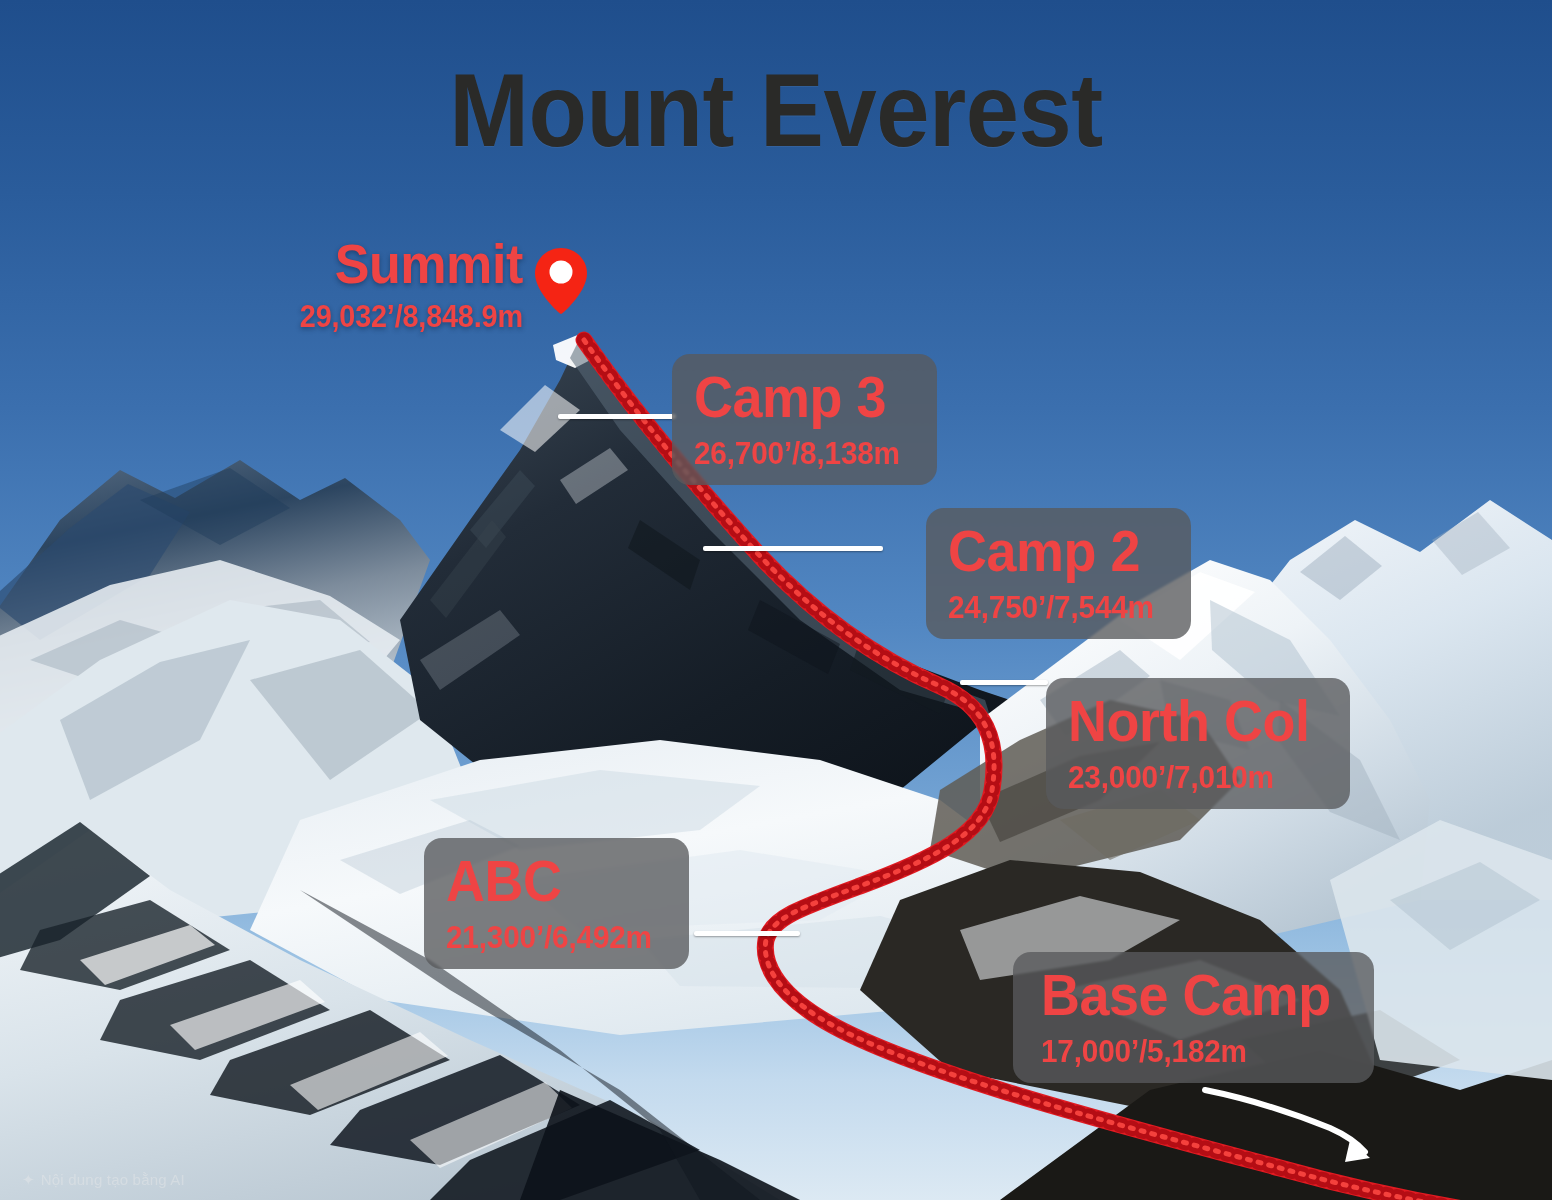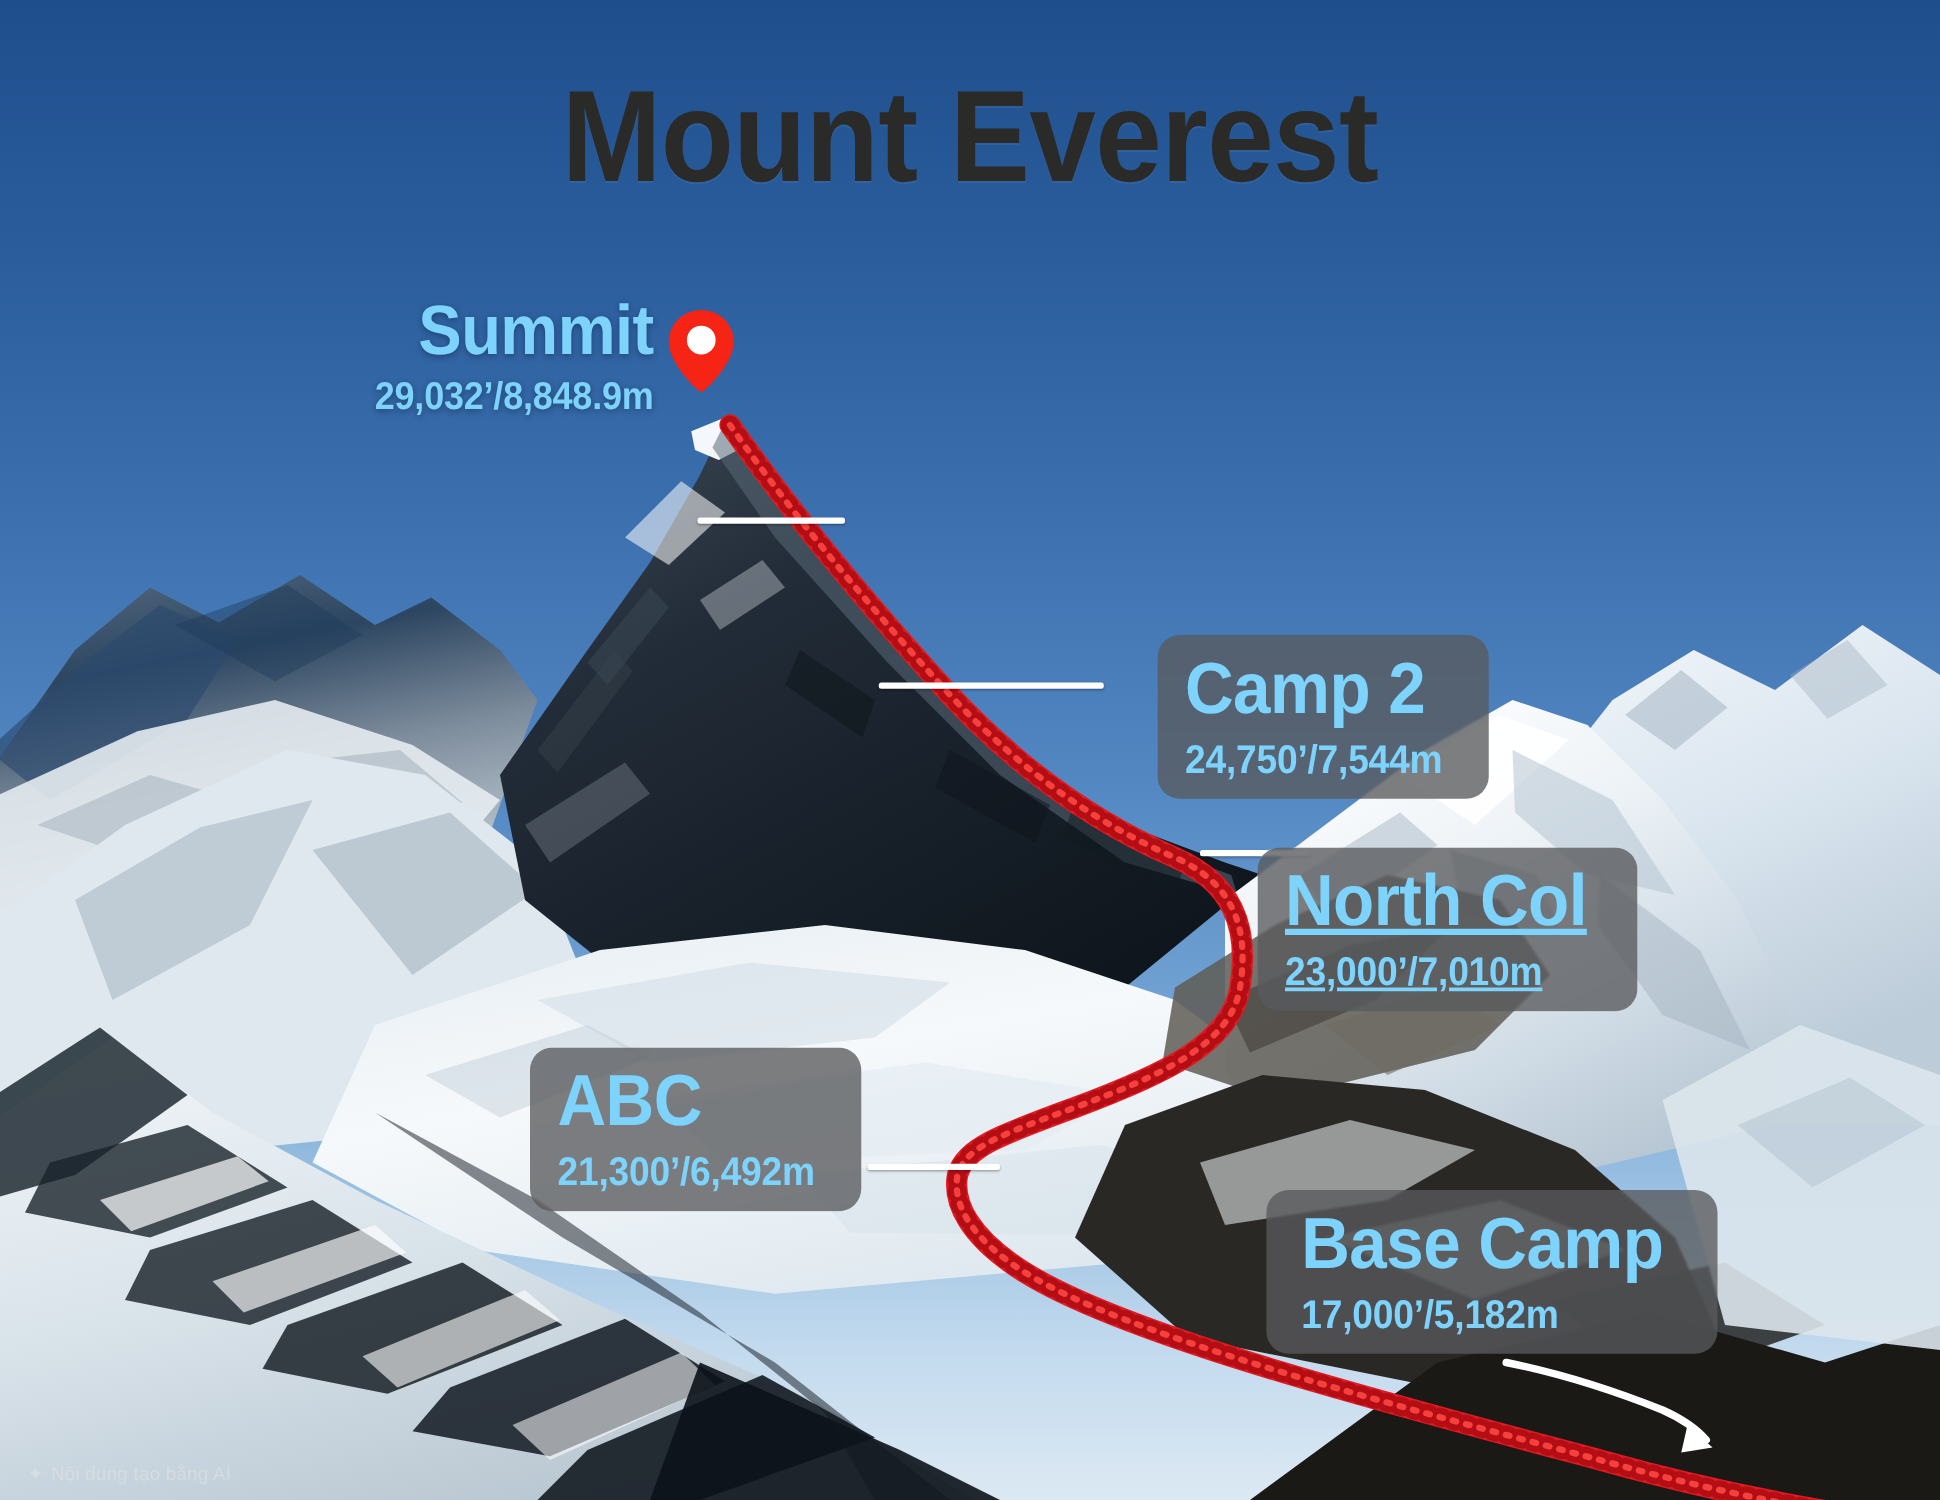--- a/index.html
+++ b/index.html
@@ -40,21 +40,21 @@
     font-weight:700;
     letter-spacing:-0.5px;
     color:#2a2a28;
     transform:scaleX(0.92);
     line-height:1;
     text-shadow:0 1px 0 rgba(255,255,255,0.06);
   }
   
   .label {
     position:absolute;
-    color:#7dd3fc;
+    color:#ef4444;
     font-family:"Liberation Sans Narrow","Liberation Sans",sans-serif;
     line-height:1;
     white-space:nowrap;
   }
   .label .lname {
     display:block;
     font-weight:700;
     transform:scaleX(0.93);
     transform-origin:left center;
     letter-spacing:-0.5px;
@@ -94,21 +94,21 @@
     width:56px; height:70px;
   }
   #lbl-camp3 { left:672px; top:354px; }
   #lbl-camp3 .lname { font-size:58px; }
   #lbl-camp3 .lelev { font-size:32px; margin-top:11px; }
 
   #lbl-camp2 { left:926px; top:508px; }
   #lbl-camp2 .lname { font-size:58px; }
   #lbl-camp2 .lelev { font-size:32px; margin-top:11px; }
 
-  #lbl-northcol { left:1006px; top:678px;text-decoration:underline; }
+  #lbl-northcol { left:1046px; top:678px; }
   #lbl-northcol .lname { font-size:58px; }
   #lbl-northcol .lelev { font-size:32px; margin-top:11px; }
 
   #lbl-abc { left:424px; top:838px; }
   #lbl-abc .lname { font-size:58px; }
   #lbl-abc .lelev { font-size:32px; margin-top:11px; }
 
   #lbl-basecamp { left:1013px; top:952px;padding-left:28px; }
   #lbl-basecamp .lname { font-size:58px; }
   #lbl-basecamp .lelev { font-size:32px; margin-top:11px; }
@@ -317,20 +317,24 @@
   <svg id="pin-summit" viewBox="0 0 56 70">
     <path d="M28 2 C13.6 2 2 13.4 2 27.4 C2 44 22 64 28 68 C34 64 54 44 54 27.4 C54 13.4 42.4 2 28 2 Z" fill="#f52414"></path>
     <circle cx="28" cy="26" r="11.5" fill="#ffffff"></circle>
   </svg>
 
   <div class="leader" id="leader-camp3"></div>
   <div class="leader" id="leader-camp2"></div>
   <div class="leader" id="leader-northcol"></div>
   <div class="leader" id="leader-abc"></div>
 
+  <div class="label boxed" id="lbl-camp3">
+    <span class="lname">Camp 3</span>
+    <span class="lelev">26,700’/8,138m</span>
+  </div>
 
   <div class="label boxed" id="lbl-camp2">
     <span class="lname">Camp 2</span>
     <span class="lelev">24,750’/7,544m</span>
   </div>
 
   <div class="label boxed" id="lbl-northcol">
     <span class="lname">North Col</span>
     <span class="lelev">23,000’/7,010m</span>
   </div>

